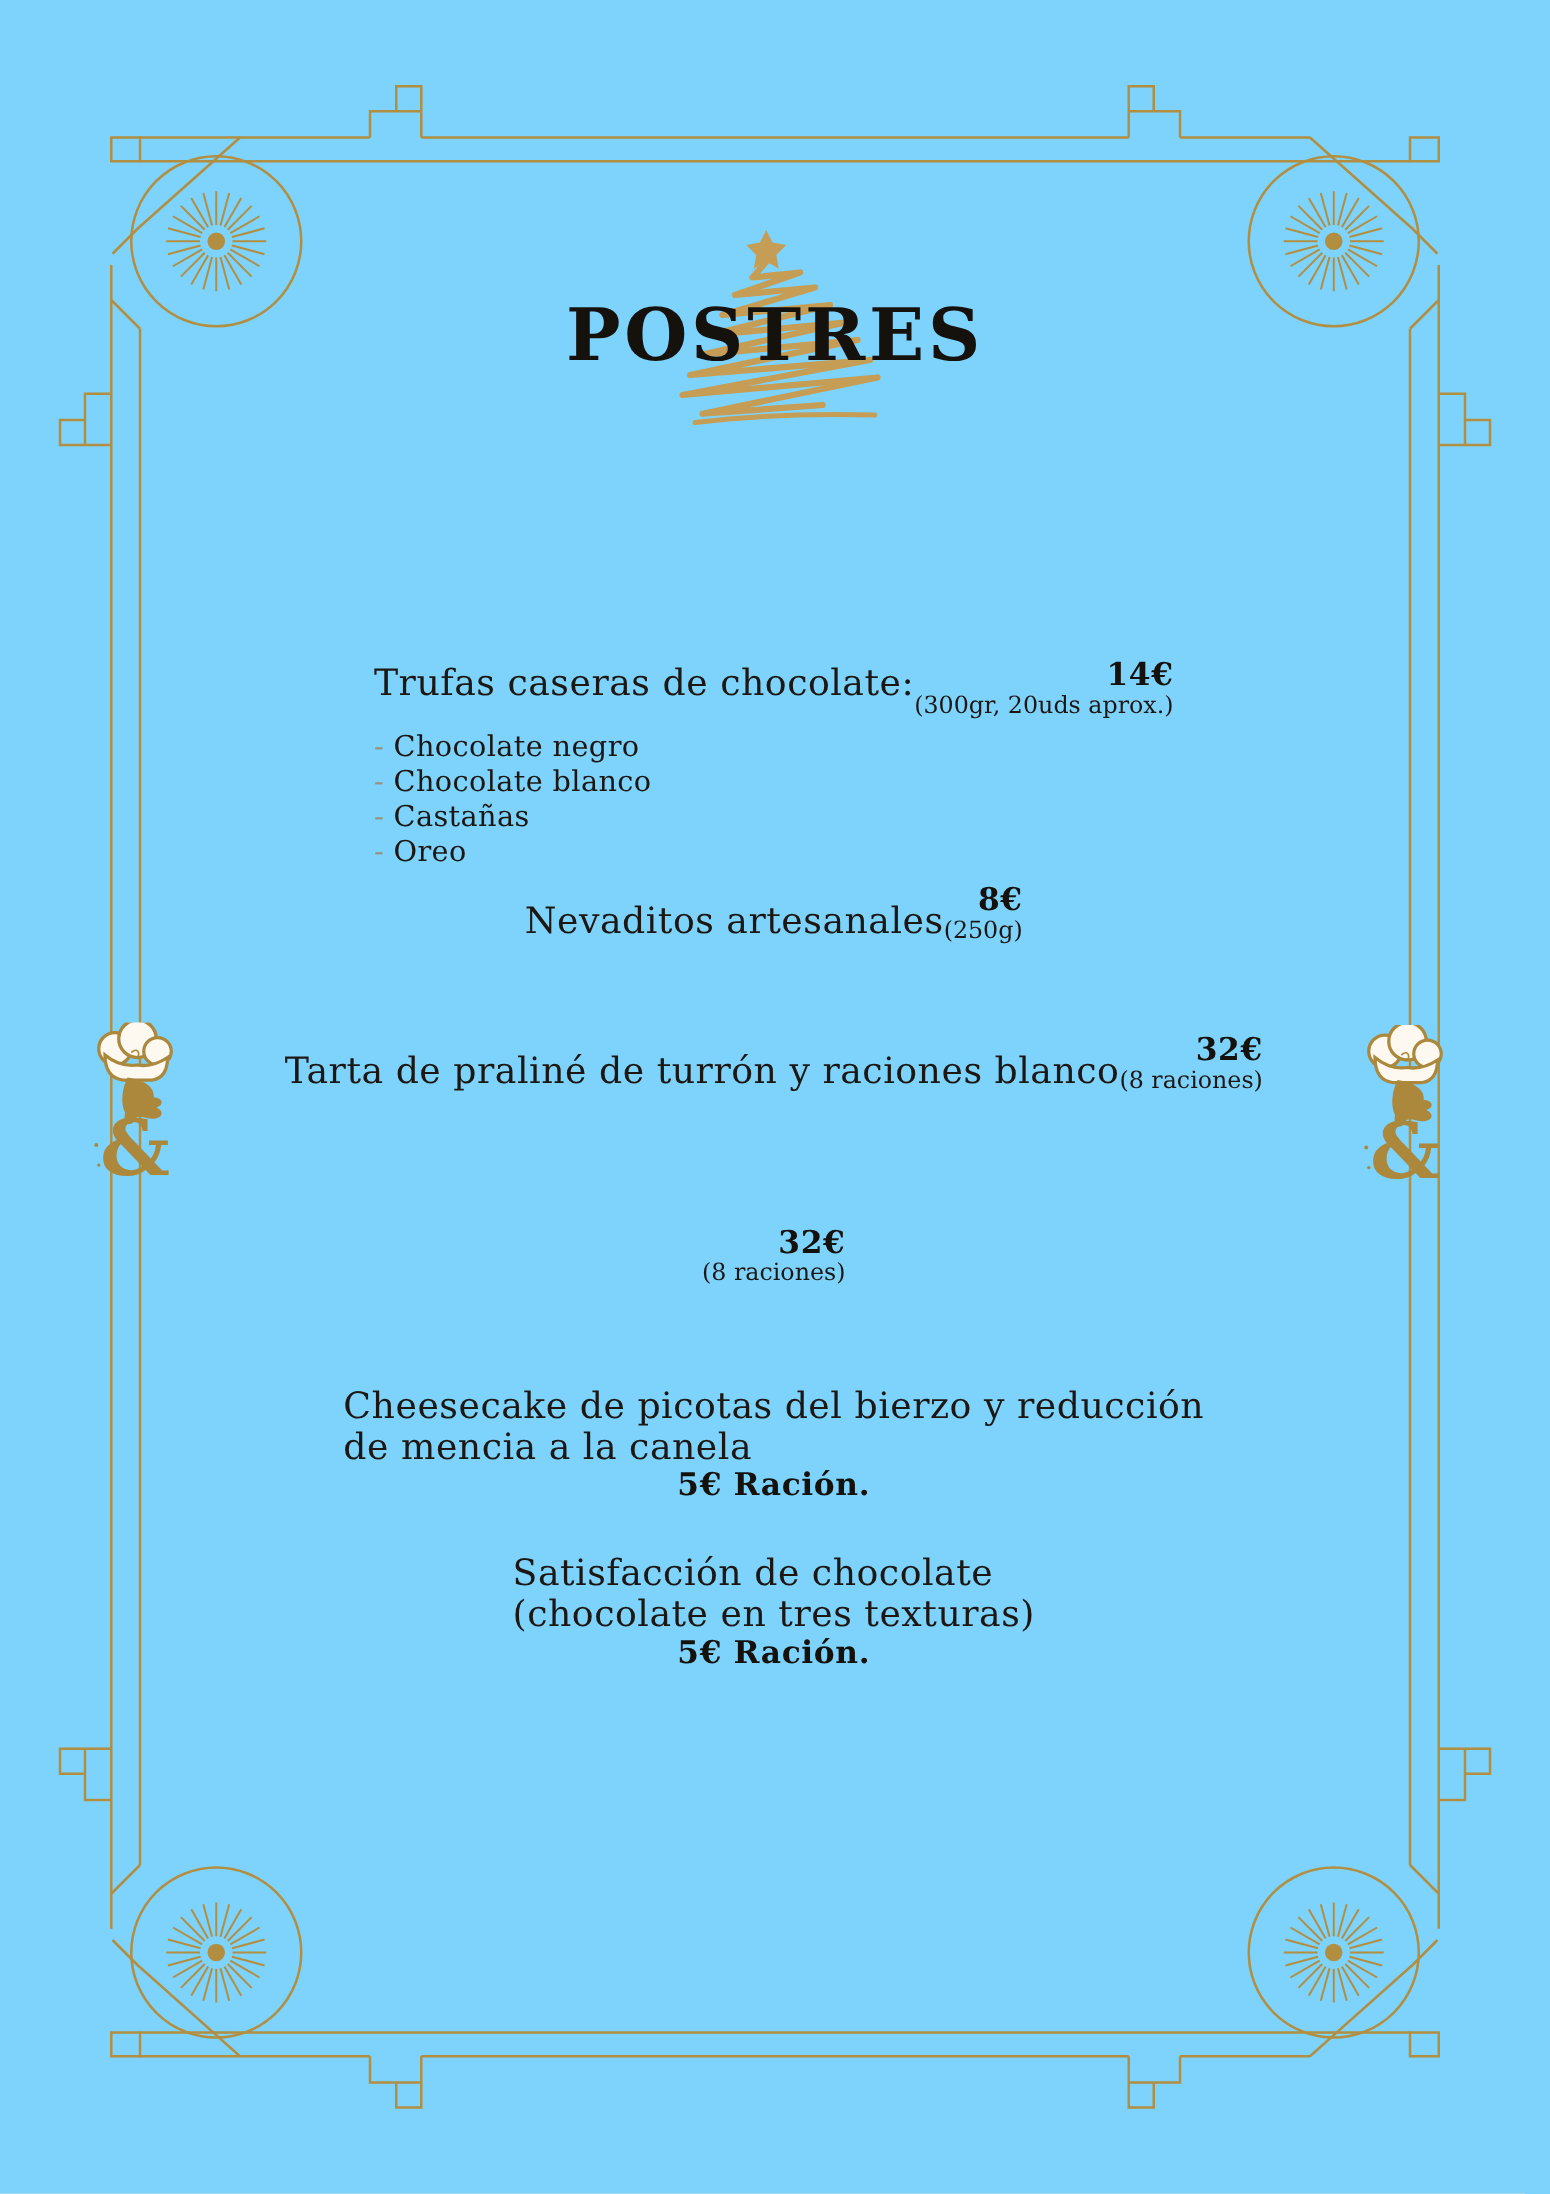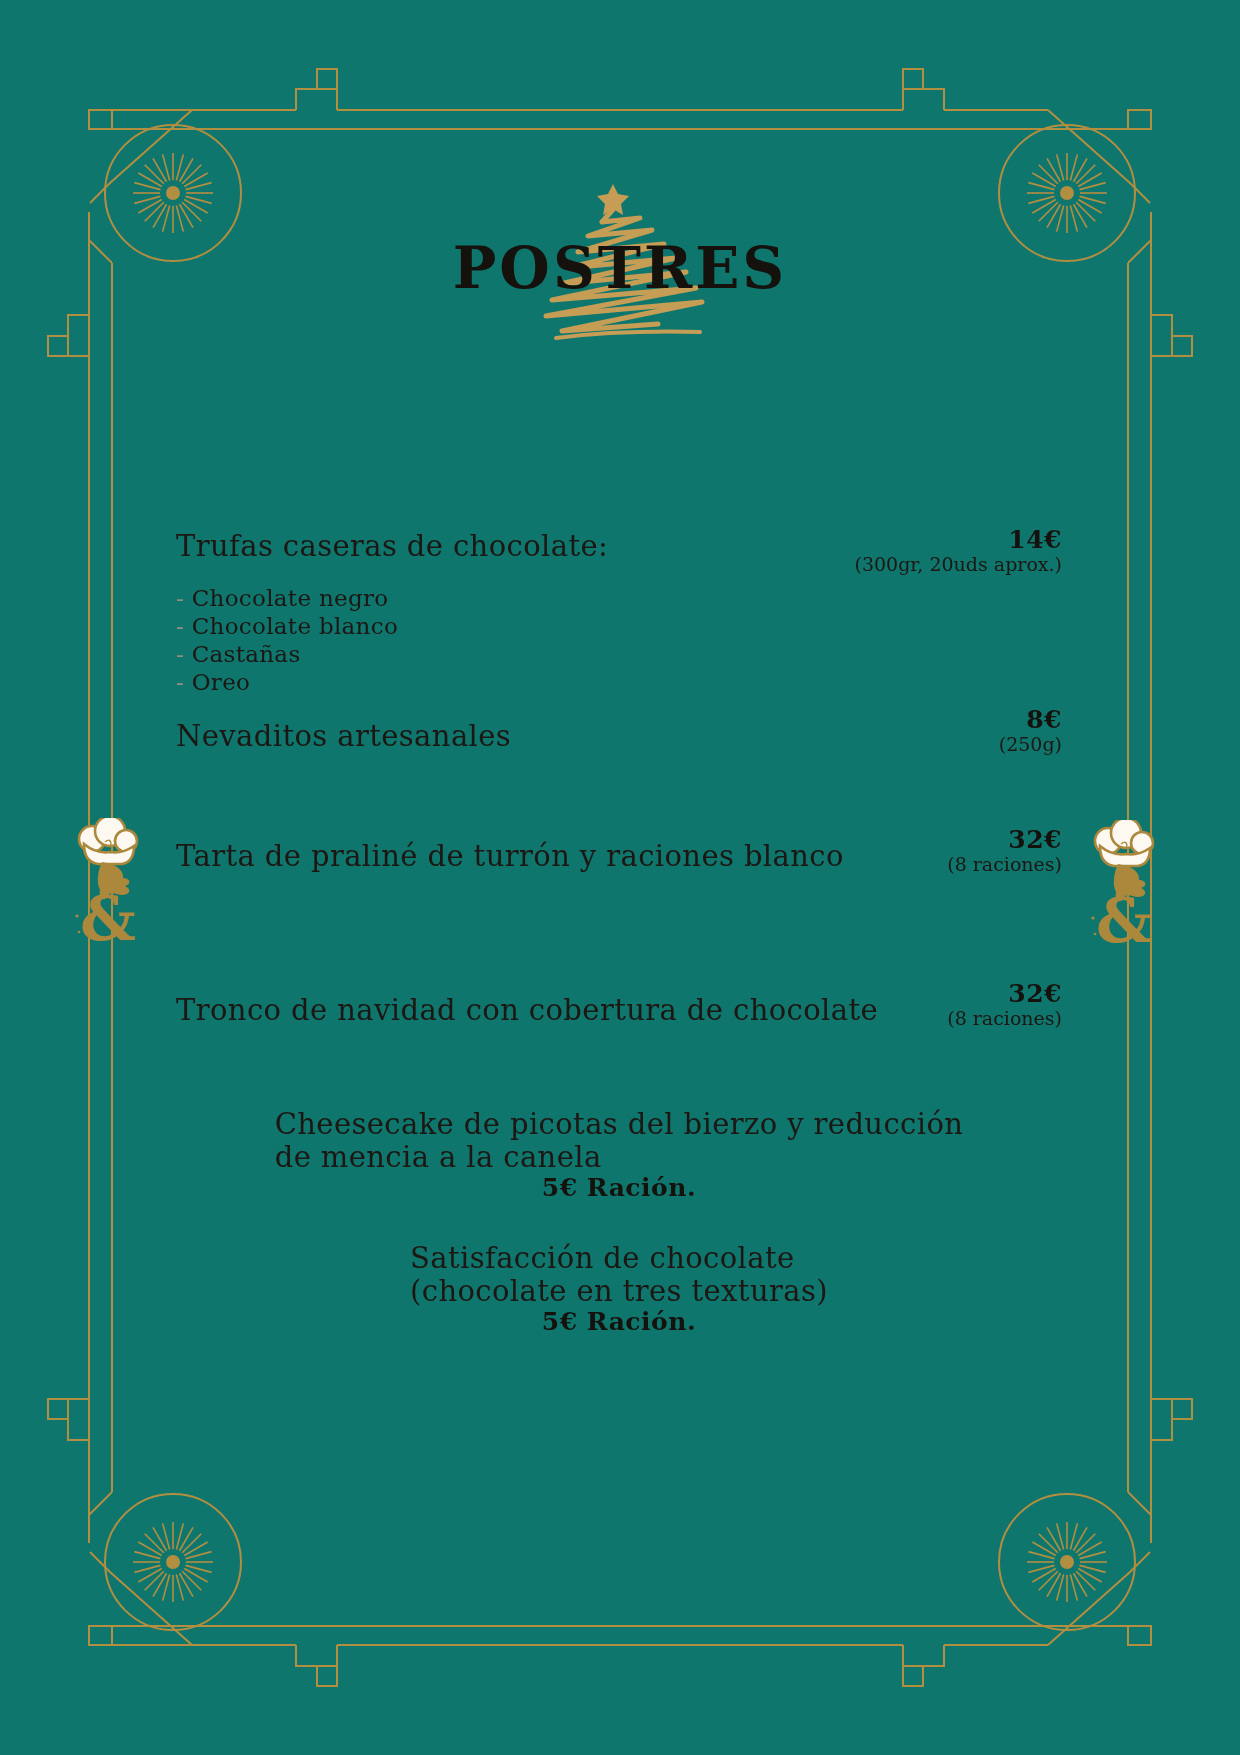--- a/index.html
+++ b/index.html
@@ -1,36 +1,36 @@
 <!DOCTYPE html>
 <html><head>
 <meta charset="utf-8">
 <style>
   html,body{margin:0;padding:0;background:#e9e4da;}
   .page{
     position:relative;
     width:1240px;height:1755px;
     margin:0 auto;
-    background:#0f766e;
+    background:#7dd3fc;
     font-family:"DejaVu Serif","Liberation Serif",serif;
     color:#1c1712;
     overflow:hidden;
   }
   svg.frame{position:absolute;left:0;top:0;width:1240px;height:1755px;}
   .header{position:absolute;left:0;top:0;width:1240px;height:360px;}
   .tree{position:absolute;left:500px;top:170px;width:240px;height:180px;}
   h1.title{
     position:absolute;left:0;top:234px;width:1240px;margin:0;
     text-align:center;
     font-size:58px;font-weight:700;letter-spacing:3px;
     color:#15110d;
   }
   .row{
     position:absolute;left:176px;right:178px;
-    display:flex;justify-content:space-between;align-items:flex-start;
+    display:flex;justify-content:center;align-items:flex-start;
   }
   .row.center{align-items:center;flex-direction:column;}
   .name{
     font-size:29px;letter-spacing:0.4px;line-height:1.15;
     white-space:pre-line;
   }
   .details{margin-top:21px;}
   .details .d{
     display:block;font-size:23px;line-height:28px;letter-spacing:0.3px;
   }
@@ -171,21 +171,20 @@
 
   <section class="row" style="top:840px">
     <div class="name">Tarta de praliné de turrón y raciones blanco</div>
     <div class="price pup">
       <span class="big">32€</span>
       <span class="note">(8 raciones)</span>
     </div>
   </section>
 
   <section class="row" style="top:994px">
-    <div class="name">Tronco de navidad con cobertura de chocolate</div>
     <div class="price pup">
       <span class="big">32€</span>
       <span class="note">(8 raciones)</span>
     </div>
   </section>
 
   <section class="row center" style="top:1108px">
     <div class="name">Cheesecake de picotas del bierzo y reducción
 de mencia a la canela</div>
     <div class="price">

